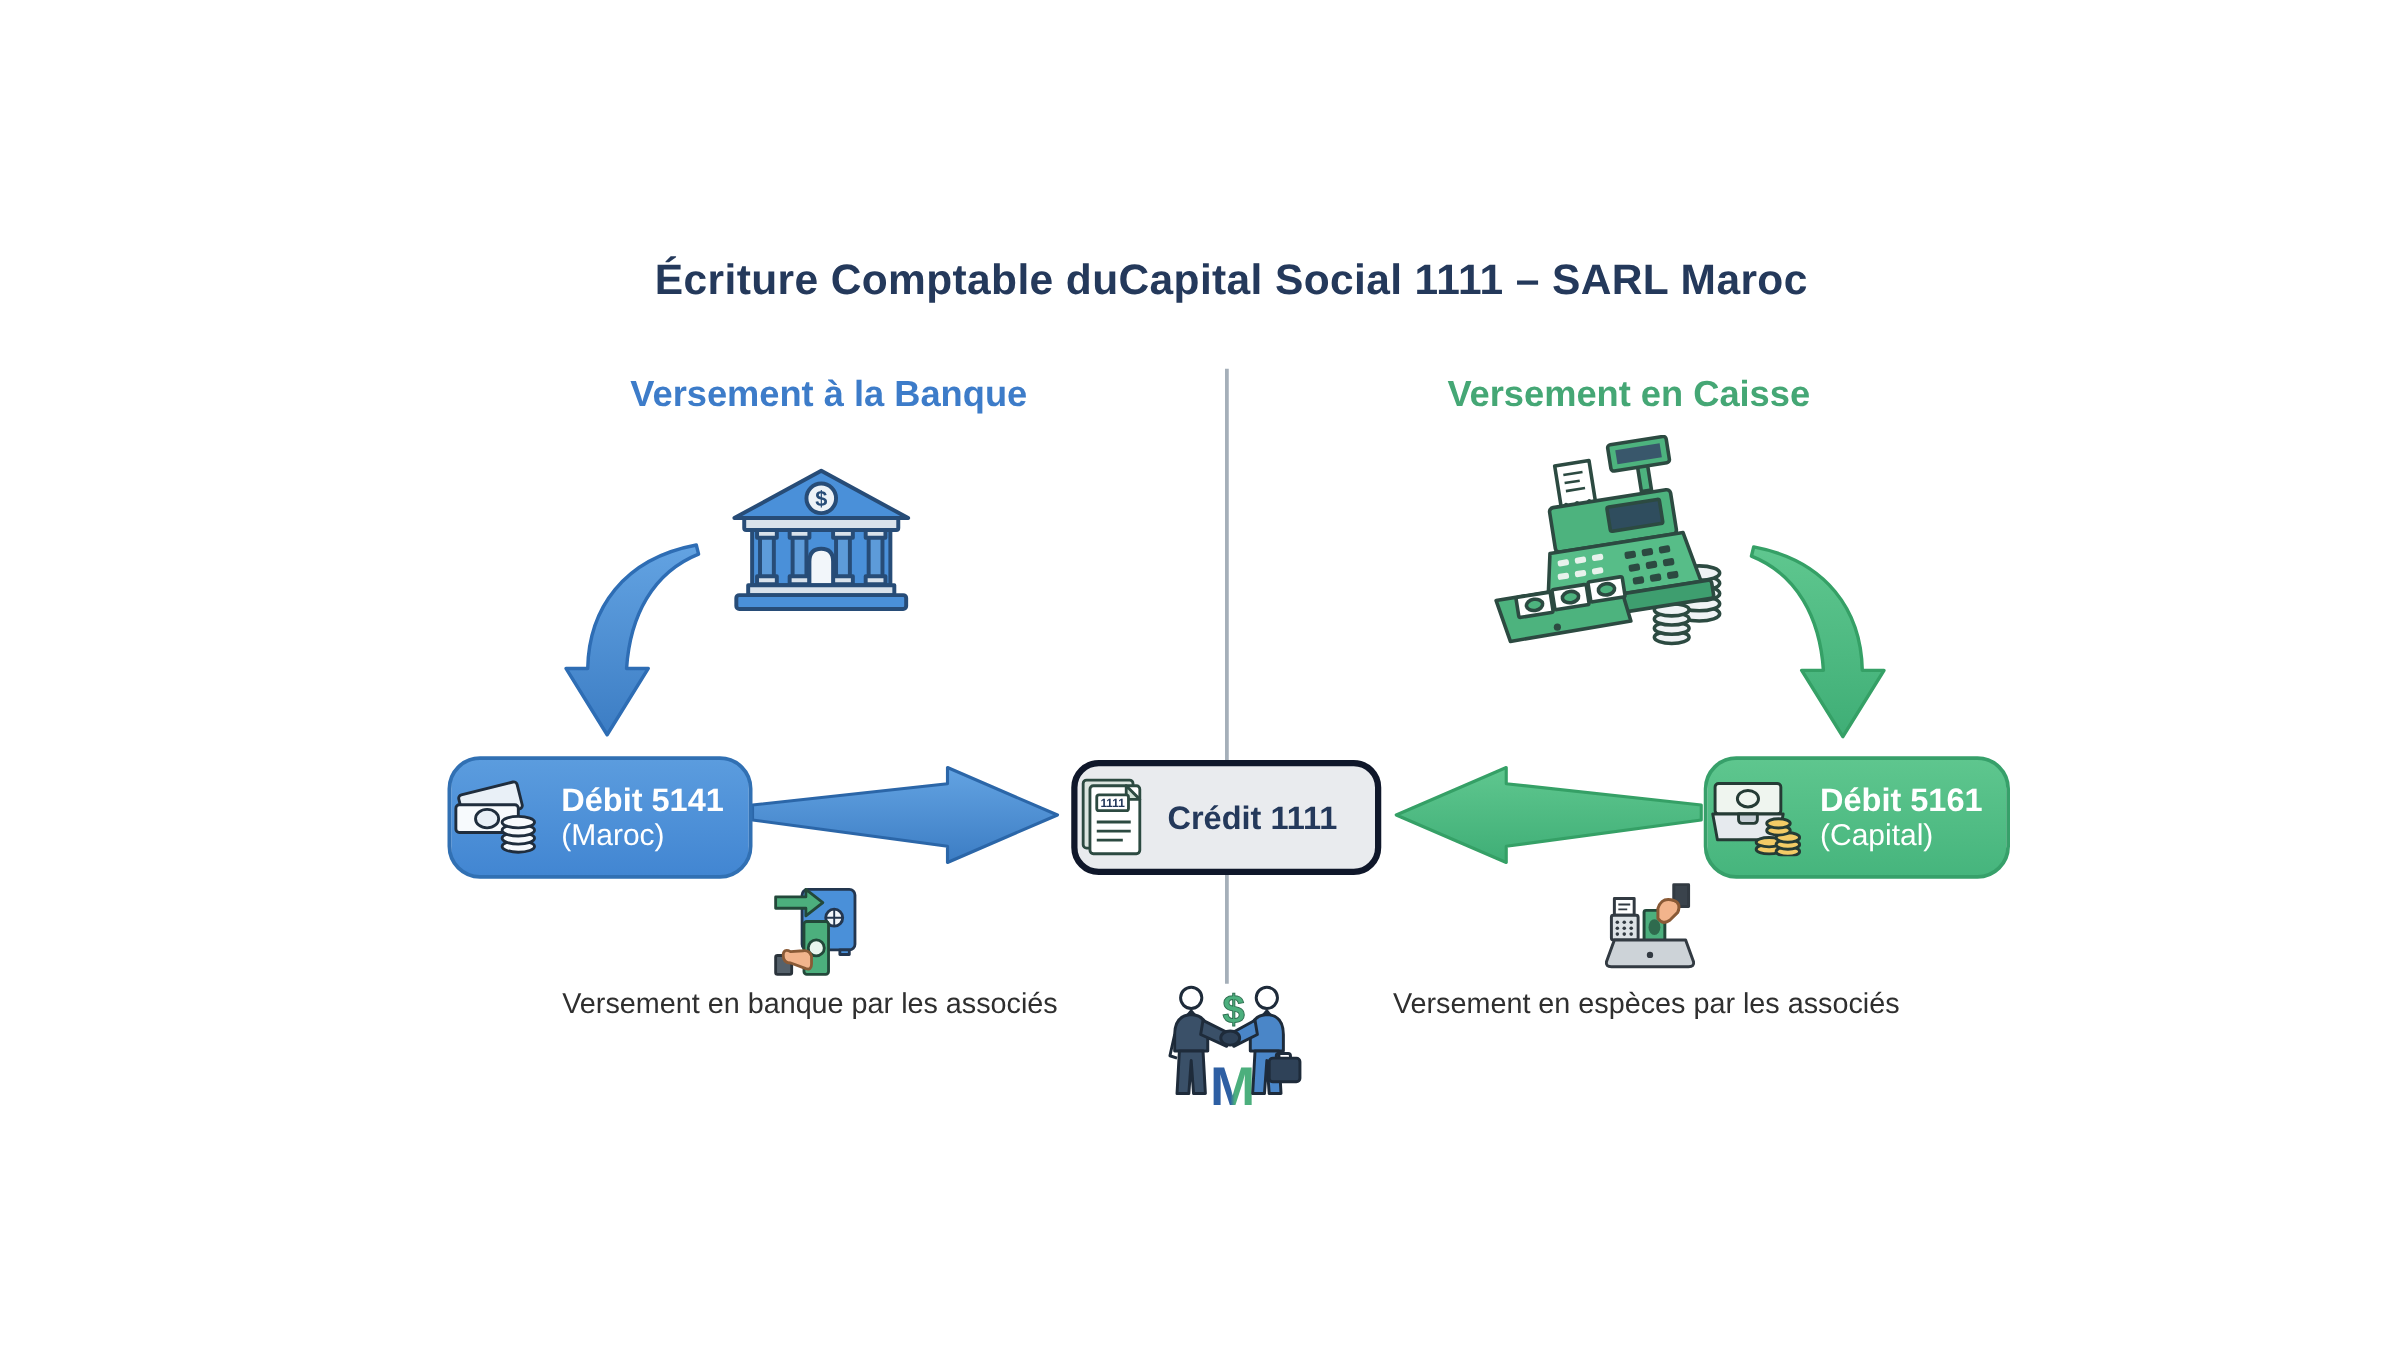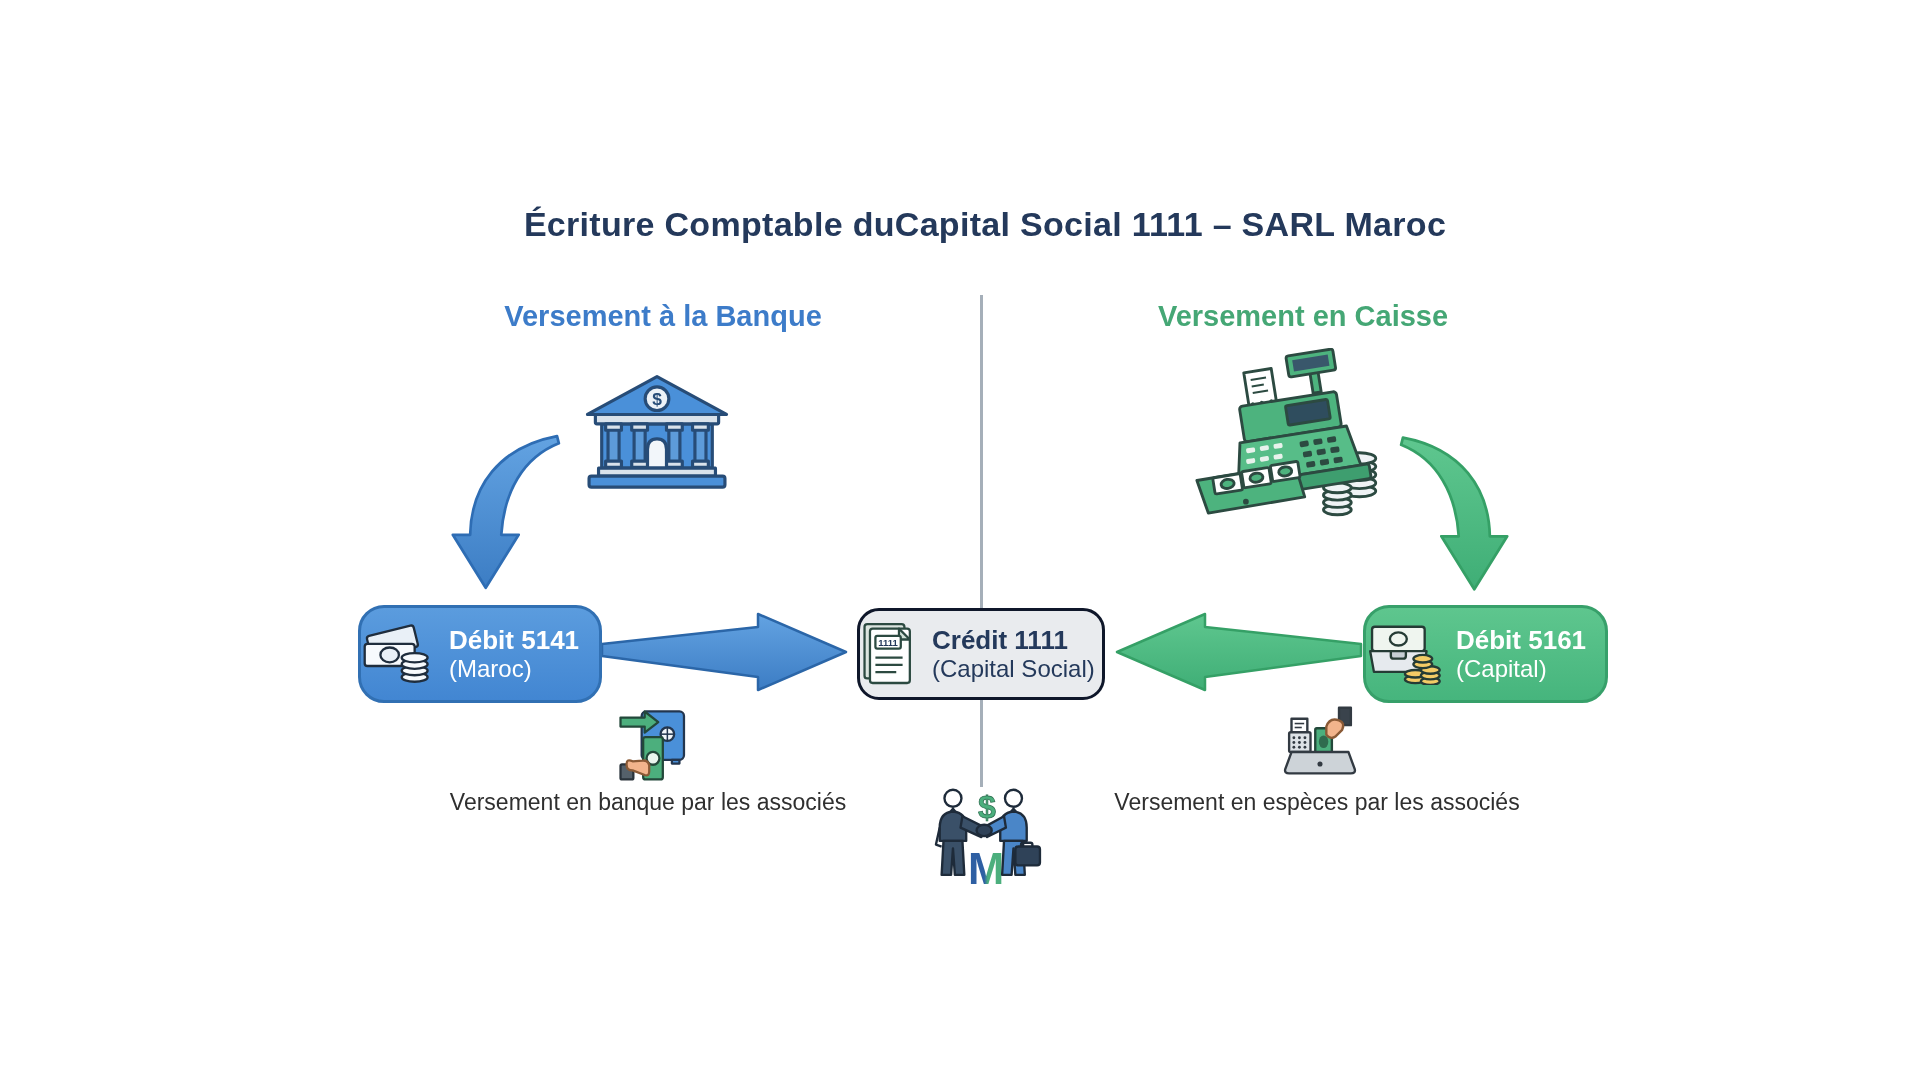--- a/index.html
+++ b/index.html
@@ -33,21 +33,21 @@
   .flow-box .l1 { font-size:26px; font-weight:bold; }
   .flow-box .l2 { font-size:24px; font-weight:normal; }
 
   .box-blue {
     left:358px; top:605px; width:244px; height:98px; border-radius:26px;
     background:linear-gradient(180deg,#5B9CDE,#4286D2); border:3px solid #3170B3;
     color:#ffffff;
   }
   .box-center {
     left:857px; top:608px; width:248px; height:92px; border-radius:22px;
-    background:#E9EBEE; border:3px solid #0f172a; color:#24395B;
+    background:#E9EBEE; border:5px solid #0f172a; color:#24395B;
   }
   .box-green {
     left:1363px; top:605px; width:245px; height:98px; border-radius:26px;
     background:linear-gradient(180deg,#5EC68E,#46B57D); border:3px solid #37A06A;
     color:#ffffff;
   }
 
   .caption {
     position:absolute; top:789px; transform:translateX(-50%);
     font-size:23px; color:#2F2F2F; white-space:nowrap;text-align:right;
@@ -242,21 +242,20 @@
         <path d="M43,8 L55,20 L43,20 Z" fill="#CFE0D6"></path>
         <rect x="17" y="16" width="28" height="14" rx="2" fill="#FFFFFF"></rect>
         <line x1="17" y1="40" x2="47" y2="40"></line>
           <line x1="17" y1="48" x2="47" y2="48"></line>
           <line x1="17" y1="56" x2="40" y2="56"></line>
       </g>
       <text x="31" y="27" text-anchor="middle" font-size="10.5" font-weight="bold" fill="#24395B">1111</text>
     </svg>
     <div class="txt">
       <span class="l1">Crédit 1111</span>
-      <span class="l2">(Capital Social)</span>
     </div>
   </div>
 
   <div class="flow-box box-green">
     <svg width="76" height="62" viewBox="0 0 80 66">
       <g stroke="#253B35" stroke-width="2.5" stroke-linejoin="round">
         <rect x="6" y="4" width="56" height="26" rx="3" fill="#EFF5EF"></rect>
         <ellipse cx="34" cy="17" rx="9" ry="7" fill="none"></ellipse>
         <path d="M4,30 L64,30 L60,52 L8,52 Z" fill="#E6EAEE"></path>
         <path d="M26,30 h16 v5 a3,3 0 0 1 -3,3 h-10 a3,3 0 0 1 -3,-3 Z" fill="#C6CED5"></path>

